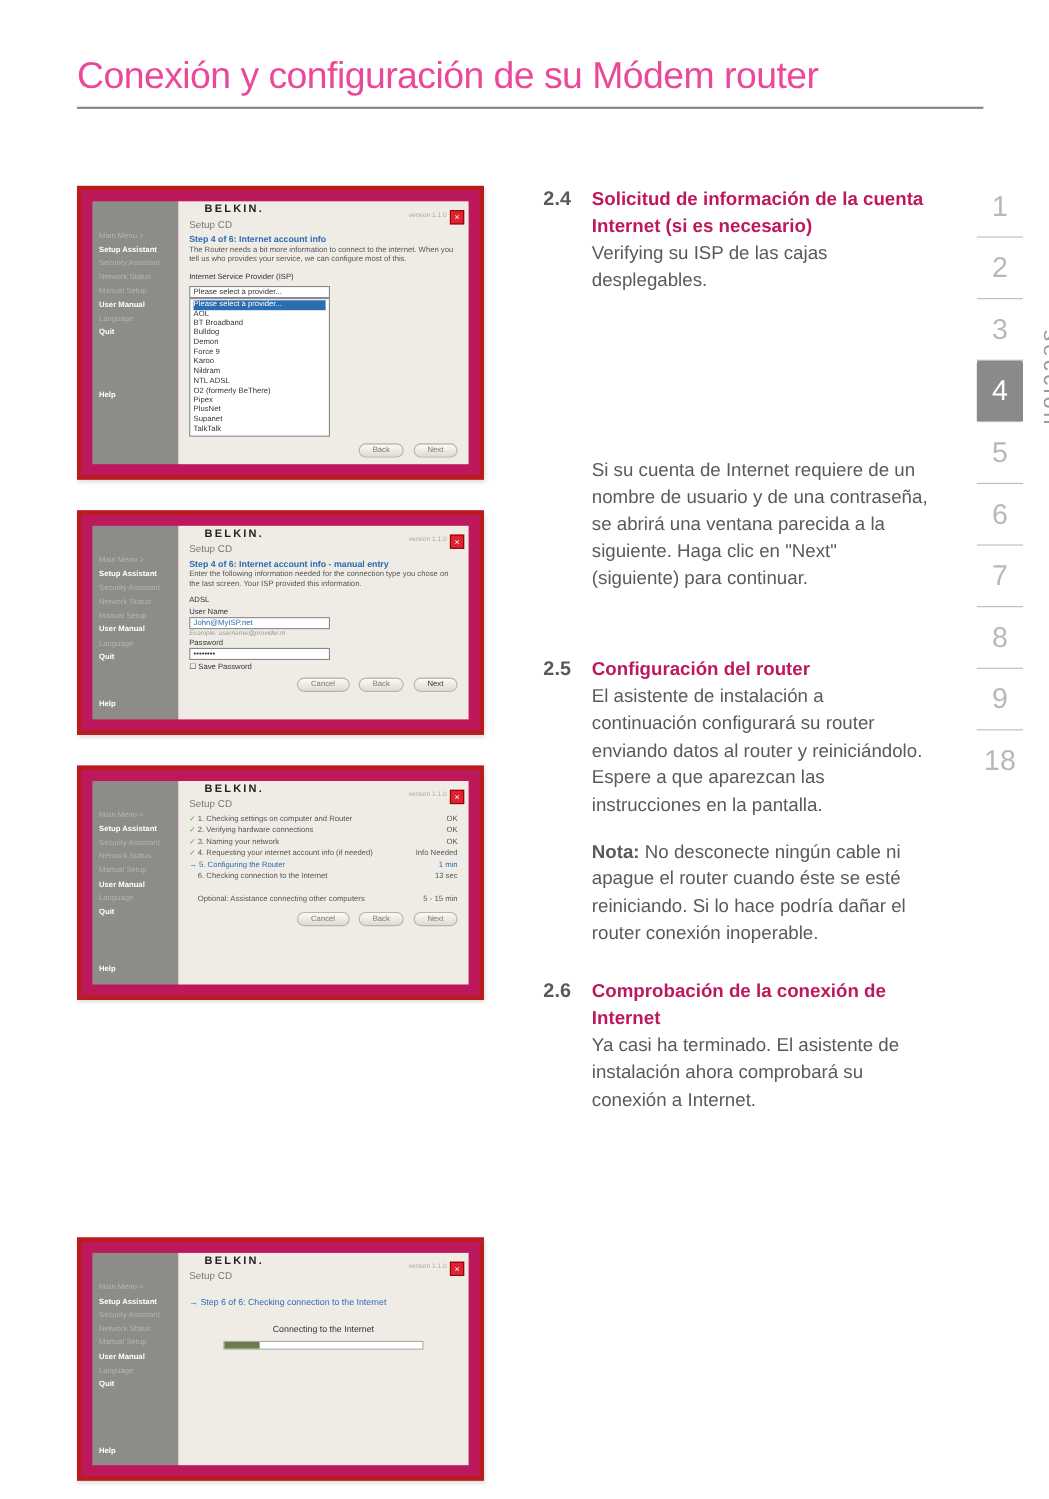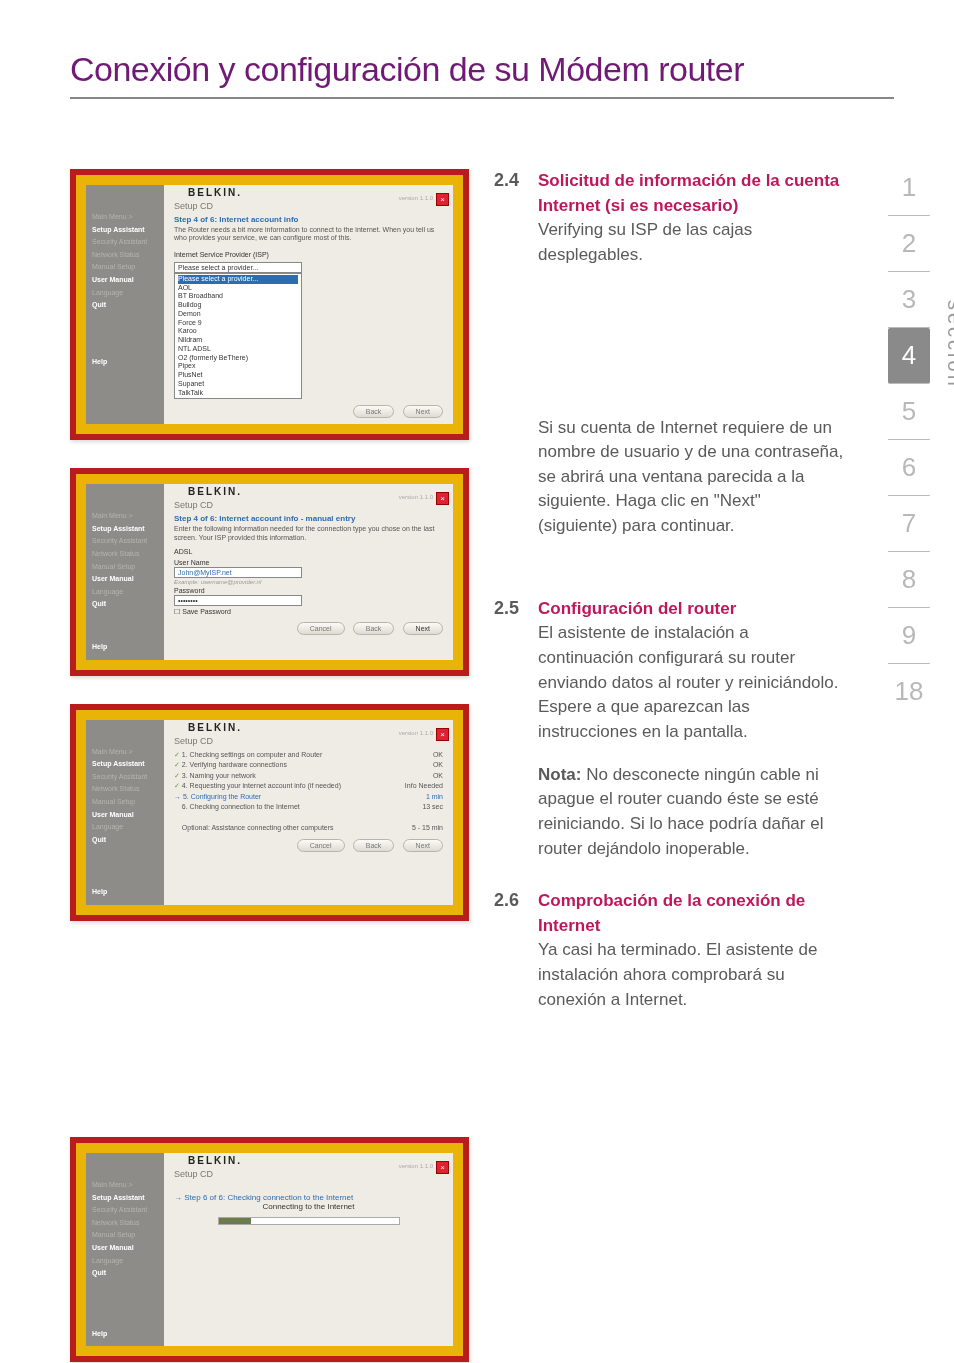--- a/index.html
+++ b/index.html
@@ -14,21 +14,21 @@
   }
   .page {
     padding: 50px 60px 40px 70px;
     box-sizing: border-box;
     height: 100%;
     position: relative;
   }
   .title {
     font-size: 34px;
     font-weight: 300;
-    color: #701a75;
+    color: #ec4899;
     margin: 0 0 8px 0;
     letter-spacing: -0.5px;
   }
   .rule {
     border: none;
     border-top: 2px solid #888;
     margin: 0 0 40px 0;
   }
   .columns {
     display: flex;
@@ -40,23 +40,23 @@
     flex-shrink: 0;
     display: flex;
     flex-direction: column;
     gap: 28px;
   }
   .right-col {
     flex: 1;
     padding-right: 50px;
   }
   .shot {
-    background: #eab308;
-    border: 6px solid #b91c1c;
-    width: 399px;
+    background: #be185d;
+    border: 4px solid #b91c1c;
+    width: 370px;
     padding: 10px;
     box-sizing: border-box;
     box-shadow: 1px 2px 4px rgba(0,0,0,0.15);
     display: flex;
     font-size: 8px;
     color: #333;
   }
   .shot-sidebar {
     width: 78px;
     background: #8d8c88;
@@ -366,21 +366,21 @@
           <div class="shot-brand-wrap">
               <span class="shot-brand">BELKIN.</span>
             </div>
           <div style="position:relative;">
              <span class="ver">version 1.1.0</span>
              <span class="close-x">×</span>
           </div>
           <div class="shot-head">Setup CD</div>
           <div style="height:10px"></div>
           <div style="color:#2c6cb0;font-size:8px;"><span>→</span> <span>Step 6 of 6: Checking connection to the Internet</span></div>
-          <div style="font-size:8px;text-align:center;">Connecting to the Internet</div>
+          <div style="font-size:8px;text-align:center;margin-top:16px;">Connecting to the Internet</div>
           <div class="bar" style="margin-left:auto;margin-right:auto;"></div>
           <div style="height:40px"></div>
         </div>
       </div>
 
     </div>
 
     <div class="right-col">
       <div class="section">
         <div class="sec-num">2.4</div>
@@ -400,21 +400,21 @@
       </div>
 
       <div style="height:30px"></div>
 
       <div class="section">
         <div class="sec-num">2.5</div>
         <div class="sec-body">
           <span class="sec-head">Configuración del router</span><br>
           <span>El asistente de instalación a continuación configurará su router enviando datos al router y reiniciándolo. Espere a que aparezcan las instrucciones en la pantalla.</span>
           <div style="height:18px"></div>
-          <span class="note-label">Nota:</span><span> No desconecte ningún cable ni apague el router cuando éste se esté reiniciando. Si lo hace podría dañar el router dejándolo inoperable.</span>
+          <span class="note-label">Nota:</span><span> No desconecte ningún cable ni apague el router cuando éste se esté reiniciando. Si lo hace podría dañar el router conexión inoperable.</span>
         </div>
       </div>
 
       <div class="section">
         <div class="sec-num">2.6</div>
         <div class="sec-body">
           <span class="sec-head">Comprobación de la conexión de Internet</span><br>
           <span>Ya casi ha terminado. El asistente de instalación ahora comprobará su conexión a Internet.</span>
         </div>
       </div>

